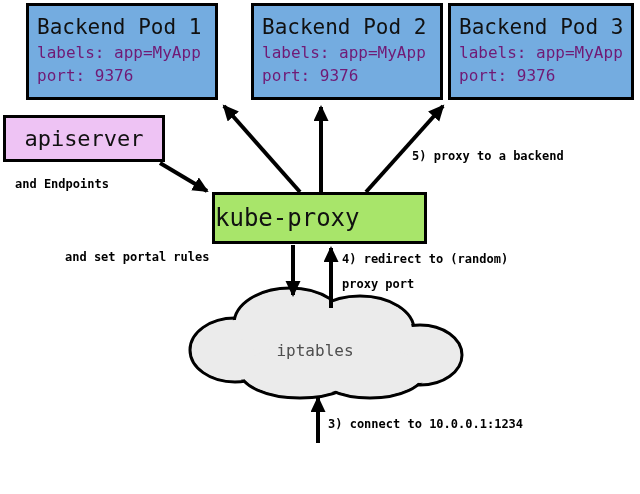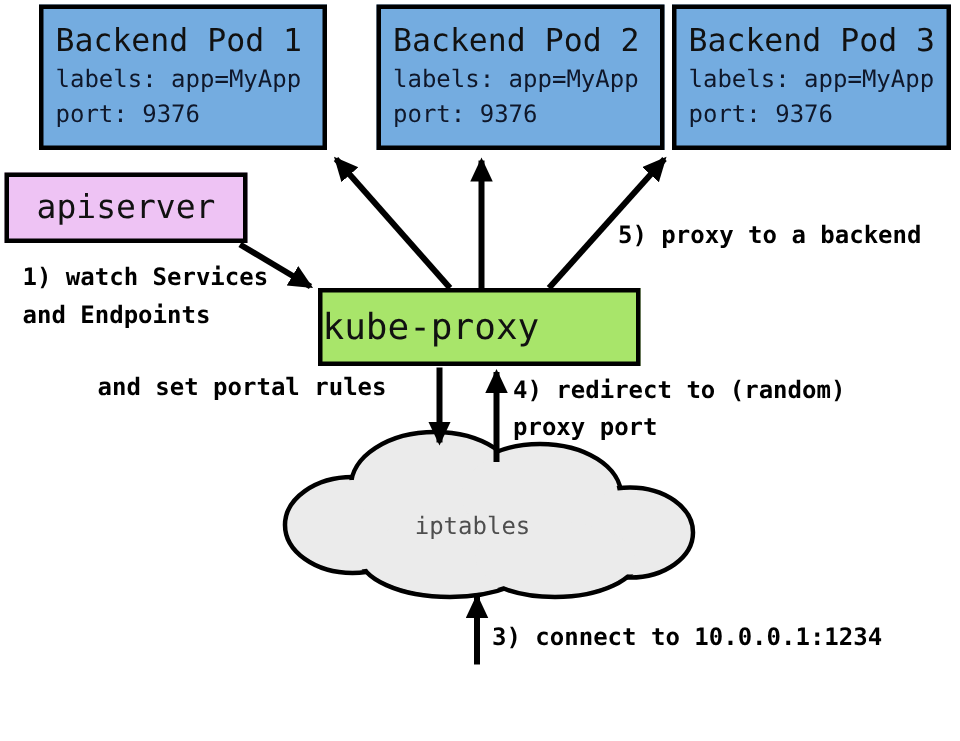--- a/index.html
+++ b/index.html
@@ -37,21 +37,21 @@
   }
   .pod-title {
     font-size: 21px;
     line-height: 28px;
     color: #111;
     white-space: nowrap;
   }
   .pod-line {
     font-size: 16px;
     line-height: 23px;
-    color: #0f172a;
+    color: #701a75;
     white-space: nowrap;
   }
   #pod1 { left: 26px; }
   #pod2 { left: 238px; margin-left: 13px; }
   #pod3 { left: 448px; width: 186px; }
   #apiserver {
     left: 3px; top: 115px;
     width: 162px; height: 47px;
     background: var(--apiserver-fill, #eec3f4);
     display: flex; align-items: center; justify-content: center;
@@ -67,21 +67,21 @@
   #client {
     left: 222px; top: 443px;
     width: 194px; height: 49px;
     background: var(--client-fill, #edc87c);
     display: flex; align-items: center; justify-content: center;
     font-size: 24px; color: #111;
   }
   .note {
     position: absolute;
     z-index: 4;
-    font-size: 16px;
+    font-size: 12px;
     font-weight: bold;
     line-height: 25px;
     color: #000;
     white-space: nowrap;
   }
   #note1 { left: 15px;  top: 172px; }
   #note2 { left: 65px;  top: 245px; }
   #note3 { left: 328px; top: 412px; }
   #note4 { left: 342px; top: 247px; }
   #note5 { left: 412px; top: 144px; }
@@ -118,21 +118,20 @@
   <div class="node" id="apiserver">
     <span>apiserver</span>
   </div>
 
   <div class="node" id="kube-proxy">
     <span>kube-proxy</span>
   </div>
 
 
   <div class="note" id="note1">
-    <div>1) watch Services</div>
     <div>and Endpoints</div>
   </div>
   <div class="note" id="note2">
     <div>and set portal rules</div>
   </div>
   <div class="note" id="note3">
     <div>3) connect to 10.0.0.1:1234</div>
   </div>
   <div class="note" id="note4">
     <div>4) redirect to (random)</div>

